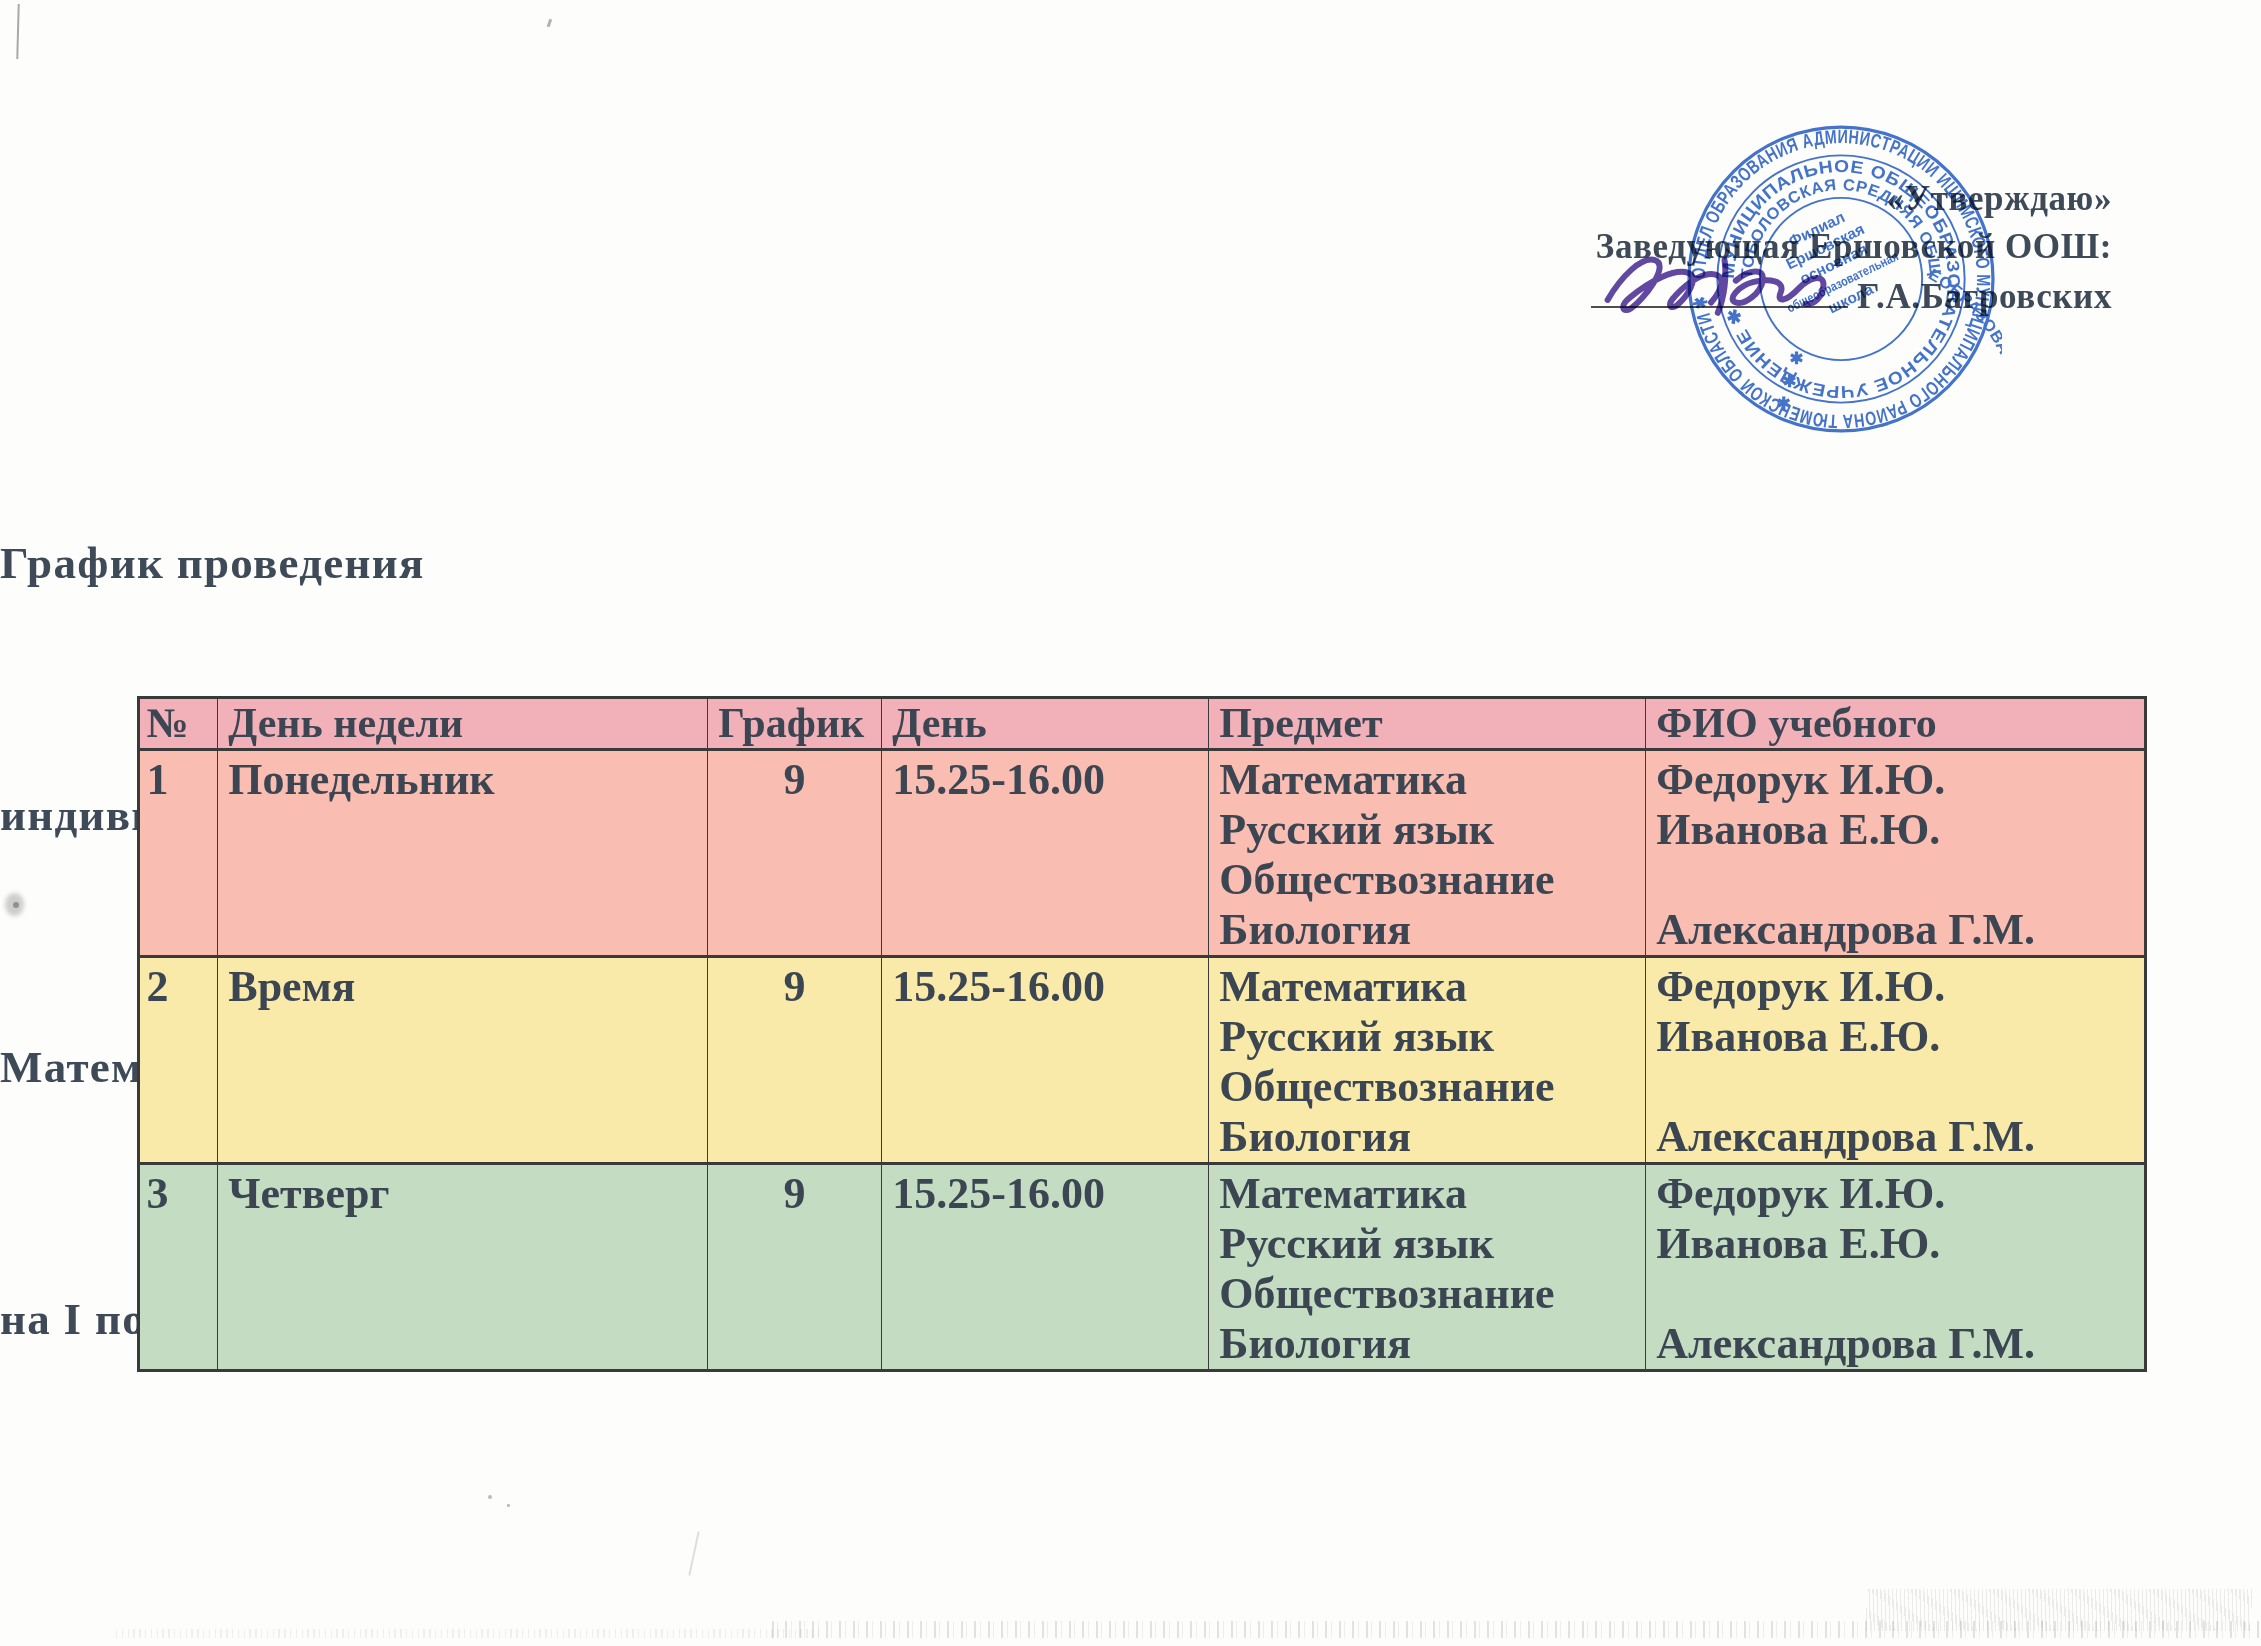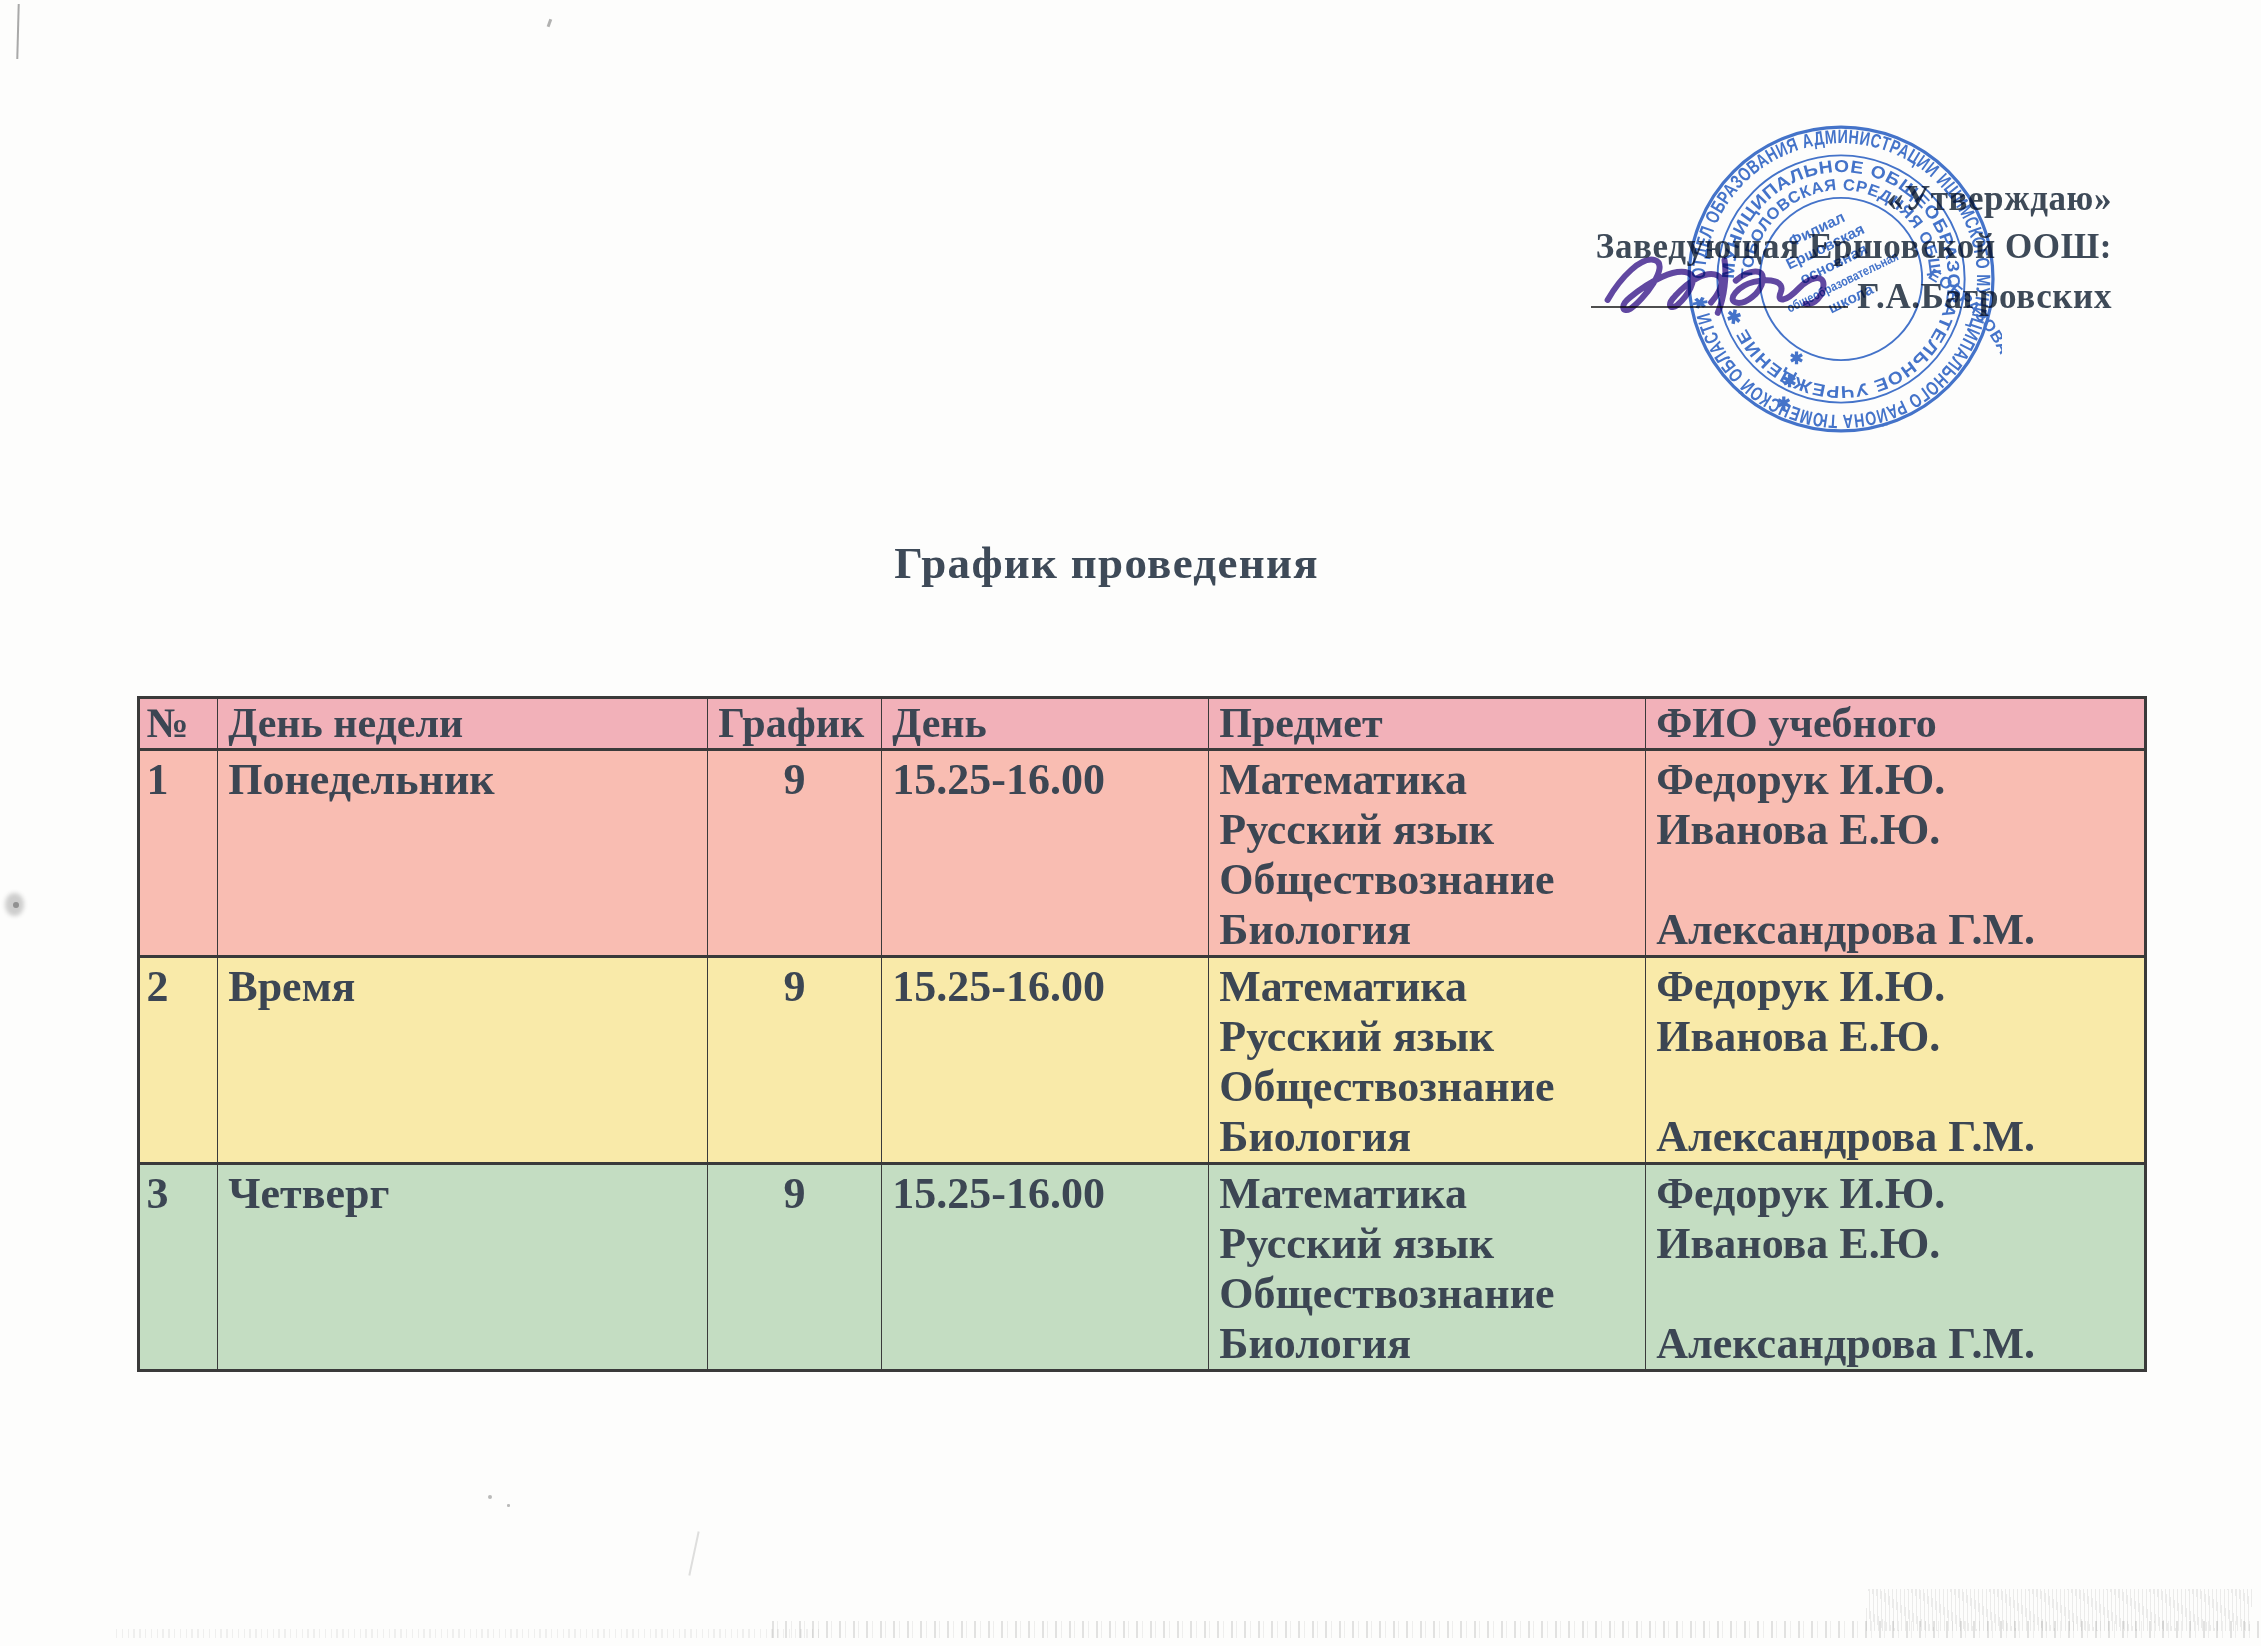--- a/index.html
+++ b/index.html
@@ -31,21 +31,21 @@
   .signature{
     position:absolute; left:1588px; top:238px; z-index:4; mix-blend-mode:multiply;
   }
   .signature path{
     fill:none; stroke:var(--sig); stroke-width:6; stroke-linecap:round;
     stroke-linejoin:round; vector-effect:non-scaling-stroke; opacity:.95;
   }
   
   .title{
     position:absolute; left:0; top:353px; width:2213px; z-index:1;
-    text-align:center; font-weight:bold; font-size:45px; line-height:84px;
+    text-align:left; font-weight:bold; font-size:45px; line-height:84px;
     letter-spacing:1.3px; white-space:pre-wrap;
   }
   
   table.sched{
     position:absolute; left:137px; top:696px; z-index:1;
     border-collapse:collapse; table-layout:fixed;
     font-weight:bold; color:#3c4653;
     border:3.2px solid var(--border);
   }
   .sched th,.sched td{

